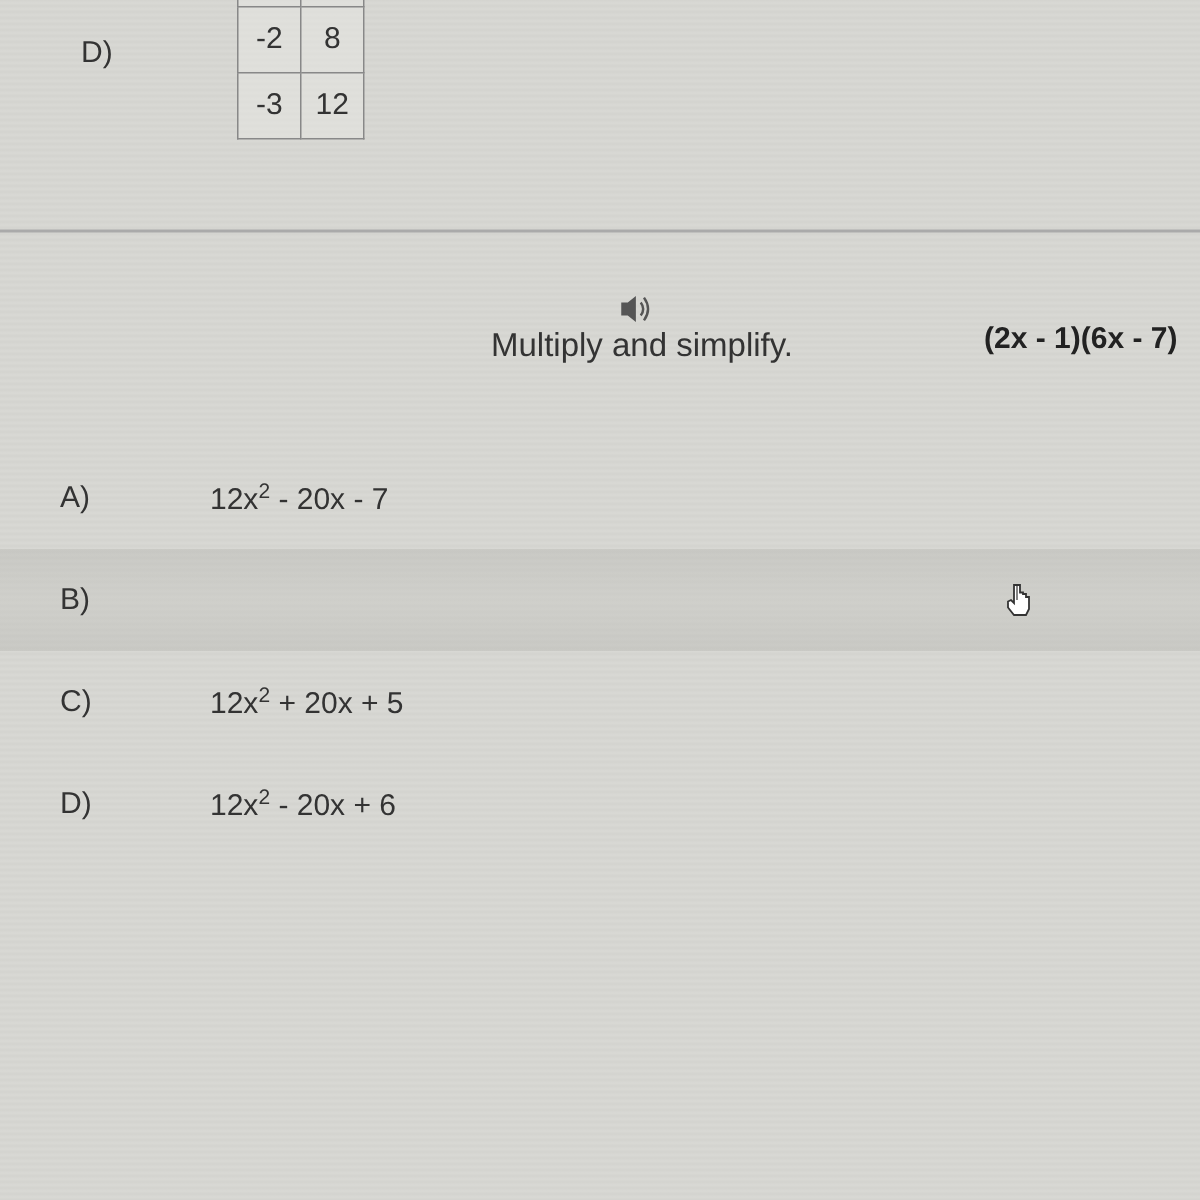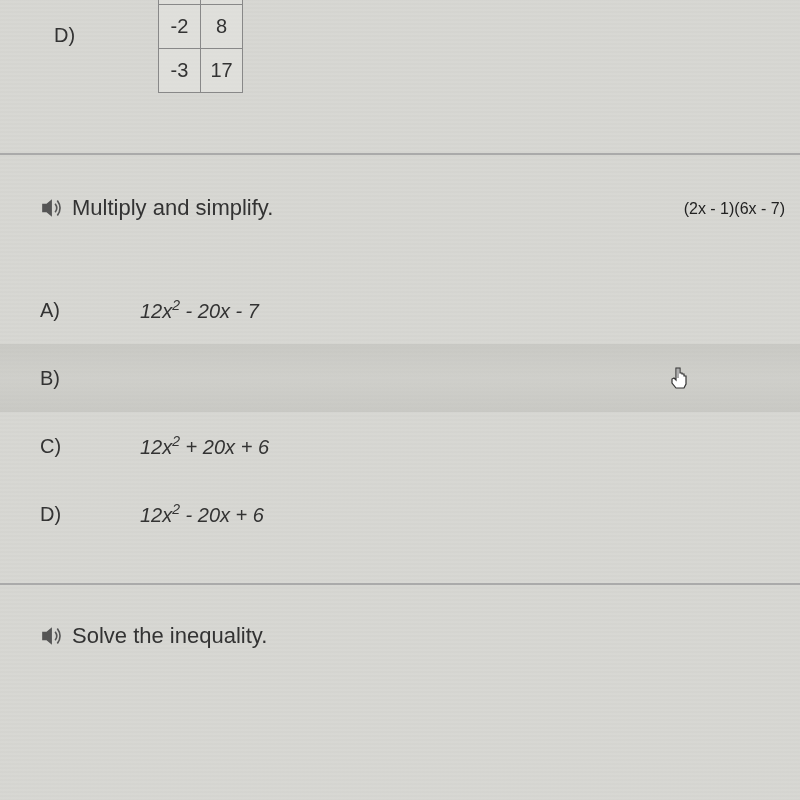--- a/index.html
+++ b/index.html
@@ -48,42 +48,43 @@
       background: rgba(232,232,228,0.5);
     }
     
     .question-section {
       position: relative;
     }
     
     .question-header {
       display: flex;
       align-items: center;
-      padding: 40px 0 10px 40px;
+      padding: 40px 0 10px 56px;
+      flex-direction: column;
     }
     
     .speaker-icon {
       width: 26px;
       height: 22px;
       margin-right: 6px;
       display: inline-flex;
       align-items: center;
     }
     
     .question-text {
       font-size: 22px;
       color: #333;
     }
     
     .expression {
       position: absolute;
       right: 15px;
-      top: 45px;
-      font-size: 16px;
-      font-weight: normal;
+      top: 60px;
+      font-size: 20px;
+      font-weight: bold;
       color: #222;
     }
     
     .answers {
       margin-top: 45px;
     }
     
     .answer-row {
       height: 68px;
       display: flex;
@@ -101,21 +102,20 @@
     
     .answer-letter {
       font-size: 20px;
       color: #333;
       width: 100px;
     }
     
     .answer-expr {
       font-size: 20px;
       color: #333;
-      font-style: italic;
     }
     
     .cursor-pointer {
       position: absolute;
       right: 108px;
       top: 20px;
     }
     
     .bottom-section {
       border-top: 2px solid #aaa;
@@ -137,21 +137,21 @@
         <tr>
       <td>-1</td>
       <td>6</td>
     </tr>
     <tr>
       <td>-2</td>
       <td>8</td>
     </tr>
     <tr>
       <td>-3</td>
-      <td>17</td>
+      <td>12</td>
     </tr>
   </tbody>
     </table>
 </div>
 
 <div class="question-section">
   <div class="question-header">
     <span class="speaker-icon">
       <svg viewBox="0 0 24 20" width="26" height="22">
         <path d="M 2 6 L 6 6 L 11 2 L 11 18 L 6 14 L 2 14 Z" fill="#555"></path>
@@ -172,31 +172,21 @@
       <span class="answer-letter">B)</span>
       <span class="cursor-pointer">
         <svg width="24" height="28" viewBox="0 0 24 28">
           <path d="M 8 4 L 8 16 L 6 14 L 4 15 L 4 19 L 8 24 L 16 24 L 18 20 L 18 12 L 16 12 L 16 10 L 14 10 L 14 9 L 12 9 L 12 4 Z" fill="#fff" stroke="#333" stroke-width="1.2"></path>
           <line x1="10" y1="4" x2="10" y2="14" stroke="#333" stroke-width="0.8"></line>
         </svg>
       </span>
     </div>
     <div class="answer-row">
       <span class="answer-letter">C)</span>
-      <span class="answer-expr"><span>12x</span><sup>2</sup><span> + 20x + 6</span></span>
+      <span class="answer-expr"><span>12x</span><sup>2</sup><span> + 20x + 5</span></span>
     </div>
     <div class="answer-row">
       <span class="answer-letter">D)</span>
       <span class="answer-expr"><span>12x</span><sup>2</sup><span> - 20x + 6</span></span>
     </div>
   </div>
 
-  <div class="bottom-section">
-    <span class="speaker-icon">
-      <svg viewBox="0 0 24 20" width="26" height="22">
-        <path d="M 2 6 L 6 6 L 11 2 L 11 18 L 6 14 L 2 14 Z" fill="#555"></path>
-        <path d="M 14 6 Q 17 10 14 14" stroke="#555" stroke-width="1.5" fill="none"></path>
-        <path d="M 16 3 Q 21 10 16 17" stroke="#555" stroke-width="1.5" fill="none"></path>
-      </svg>
-    </span>
-    <span class="question-text">Solve the inequality.</span>
-  </div>
 </div>
 
 </body></html>

